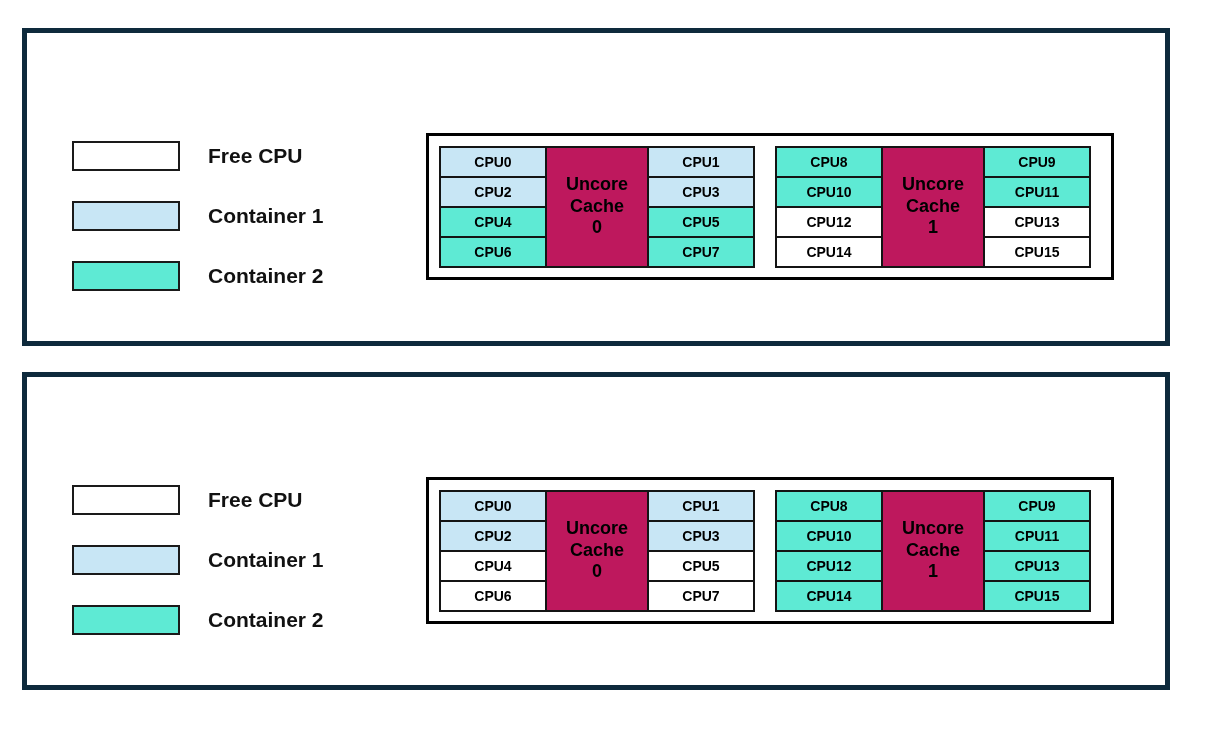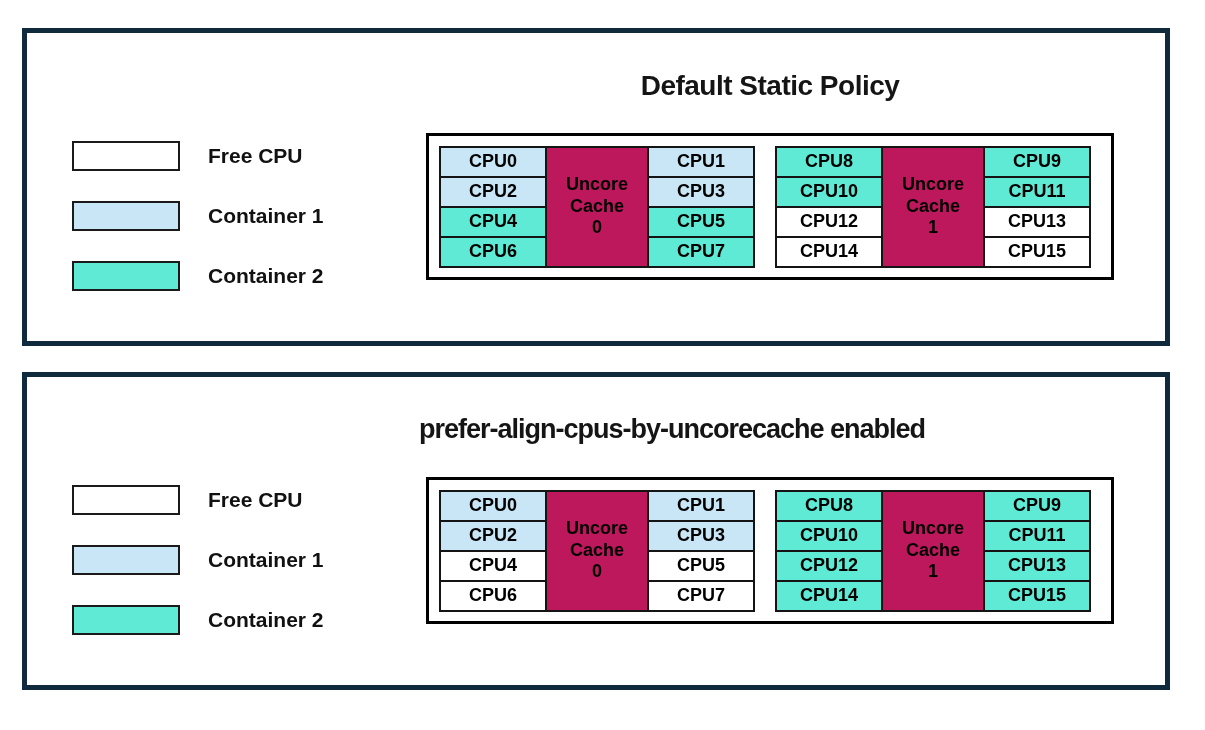--- a/index.html
+++ b/index.html
@@ -36,41 +36,40 @@
     position:absolute; left:399px; top:100px; width:688px; height:147px;
     border:3px solid #000000; box-sizing:border-box; background:#ffffff;
     display:flex; align-items:center; padding-left:10px;
   }
   .uncore-group { display:flex; align-items:center; margin-right:20px; }
   .cpu-col { display:flex; flex-direction:column; }
   .cpu-cell {
     width:108px; height:32px; box-sizing:border-box;
     border:2px solid #141414;
     display:flex; align-items:center; justify-content:center;
-    font-size:18px; font-weight:bold; color:#000000;
+    font-size:14px; font-weight:bold; color:#000000;
   }
   .cpu-cell + .cpu-cell { margin-top:-2px; }
   .cache-block {
     width:104px; align-self:stretch; box-sizing:border-box;
     margin-left:-2px; margin-right:-2px;
     border:2px solid #141414; background:#be185d;
     display:flex; flex-direction:column; align-items:center; justify-content:center;
     font-size:18px; font-weight:bold; color:#000000; line-height:1.22;
     text-align:center;
   }
 
   [data-fill="free"]       { background:#ffffff; }
   [data-fill="container1"] { background:#c8e6f5; }
   [data-fill="container2"] { background:#5eead4; }
 </style>
 </head>
 <body>
 
 <div class="panel" id="panel-top">
-  <div class="panel-title">Default Static Policy</div>
 
   <div class="legend">
     <div class="legend-item">
       <div class="legend-swatch" data-fill="free"></div>
       <div class="legend-label">Free CPU</div>
     </div>
     <div class="legend-item">
       <div class="legend-swatch" data-fill="container1"></div>
       <div class="legend-label">Container 1</div>
     </div>
@@ -118,21 +117,20 @@
         <div class="cpu-cell" data-fill="container2">CPU9</div>
         <div class="cpu-cell" data-fill="container2">CPU11</div>
         <div class="cpu-cell" data-fill="free">CPU13</div>
         <div class="cpu-cell" data-fill="free">CPU15</div>
       </div>
     </div>
   </div>
 </div>
 
 <div class="panel" id="panel-bottom">
-  <div class="panel-title">prefer-align-cpus-by-uncorecache enabled</div>
 
   <div class="legend">
     <div class="legend-item">
       <div class="legend-swatch" data-fill="free"></div>
       <div class="legend-label">Free CPU</div>
     </div>
     <div class="legend-item">
       <div class="legend-swatch" data-fill="container1"></div>
       <div class="legend-label">Container 1</div>
     </div>

